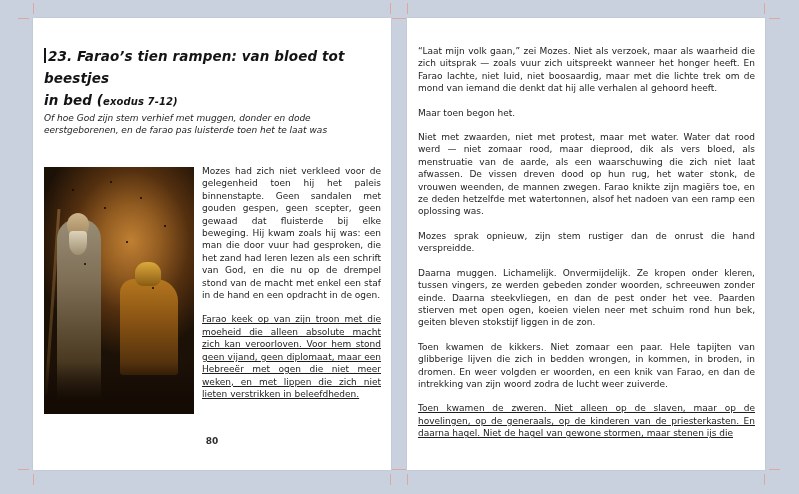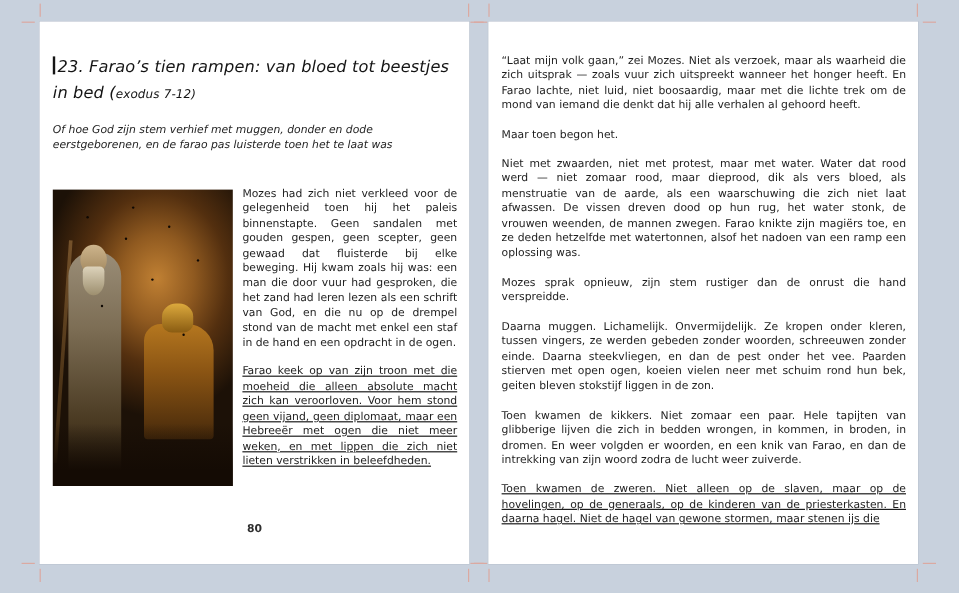--- a/index.html
+++ b/index.html
@@ -26,30 +26,30 @@
   .cm.v{width:1px;height:11px;}
   .cm.h{width:11px;height:1px;}
   .cm.v.tl{left:0;top:-15px;}   .cm.h.tl{left:-15px;top:0;}
   .cm.v.tr{right:0;top:-15px;}  .cm.h.tr{right:-15px;top:0;}
   .cm.v.bl{left:0;bottom:-15px;}.cm.h.bl{left:-15px;bottom:0;}
   .cm.v.br{right:0;bottom:-15px;}.cm.h.br{right:-15px;bottom:0;}
 
   .page-inner{position:absolute;inset:0;padding:27px 10px 24px 11px;}
 
   h1.chapter-title{
-    margin:0;font-style:italic;font-weight:normal;
+    margin:0;font-style:italic;font-weight:bold;
     font-size:13.5px;line-height:22px;color:var(--title-color);
     letter-spacing:0.1px;
   }
   .accent-bar{display:inline-block;width:2px;height:15px;background:#151515;
     margin-right:2px;vertical-align:-2px;}
   .title-small{font-size:10px;}
 
   .subtitle{
-    margin:13px 0 0 0;font-style:italic;font-size:9px;line-height:11.5px;
+    margin:0 0 0 0;font-style:italic;font-size:9px;line-height:11.5px;
     color:#222;text-align:left;
   }
   .bodytext{
     margin-top:29px;font-size:9px;line-height:12.4px;color:var(--text-color);
     text-align:justify;
   }
   .bodytext p{margin:0 0 12px 0;}
   .bodytext p:last-child{margin-bottom:0;text-decoration:underline;}
 
   

